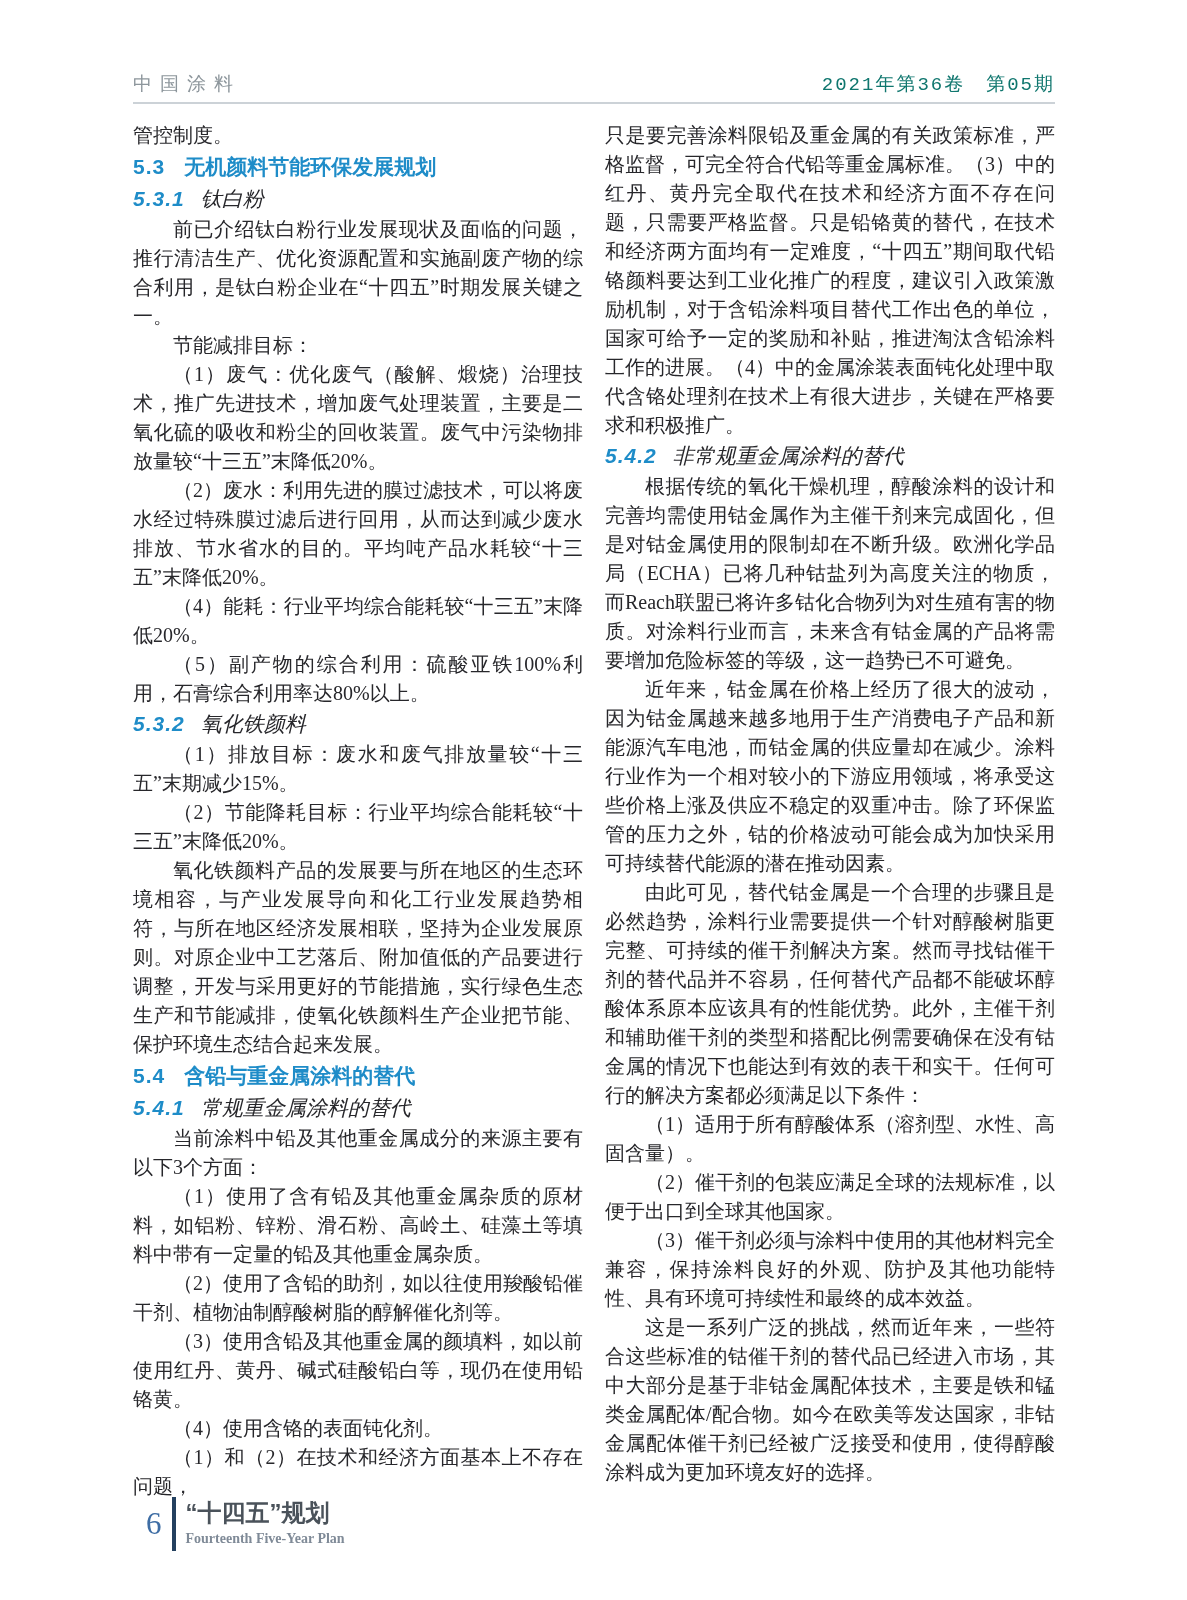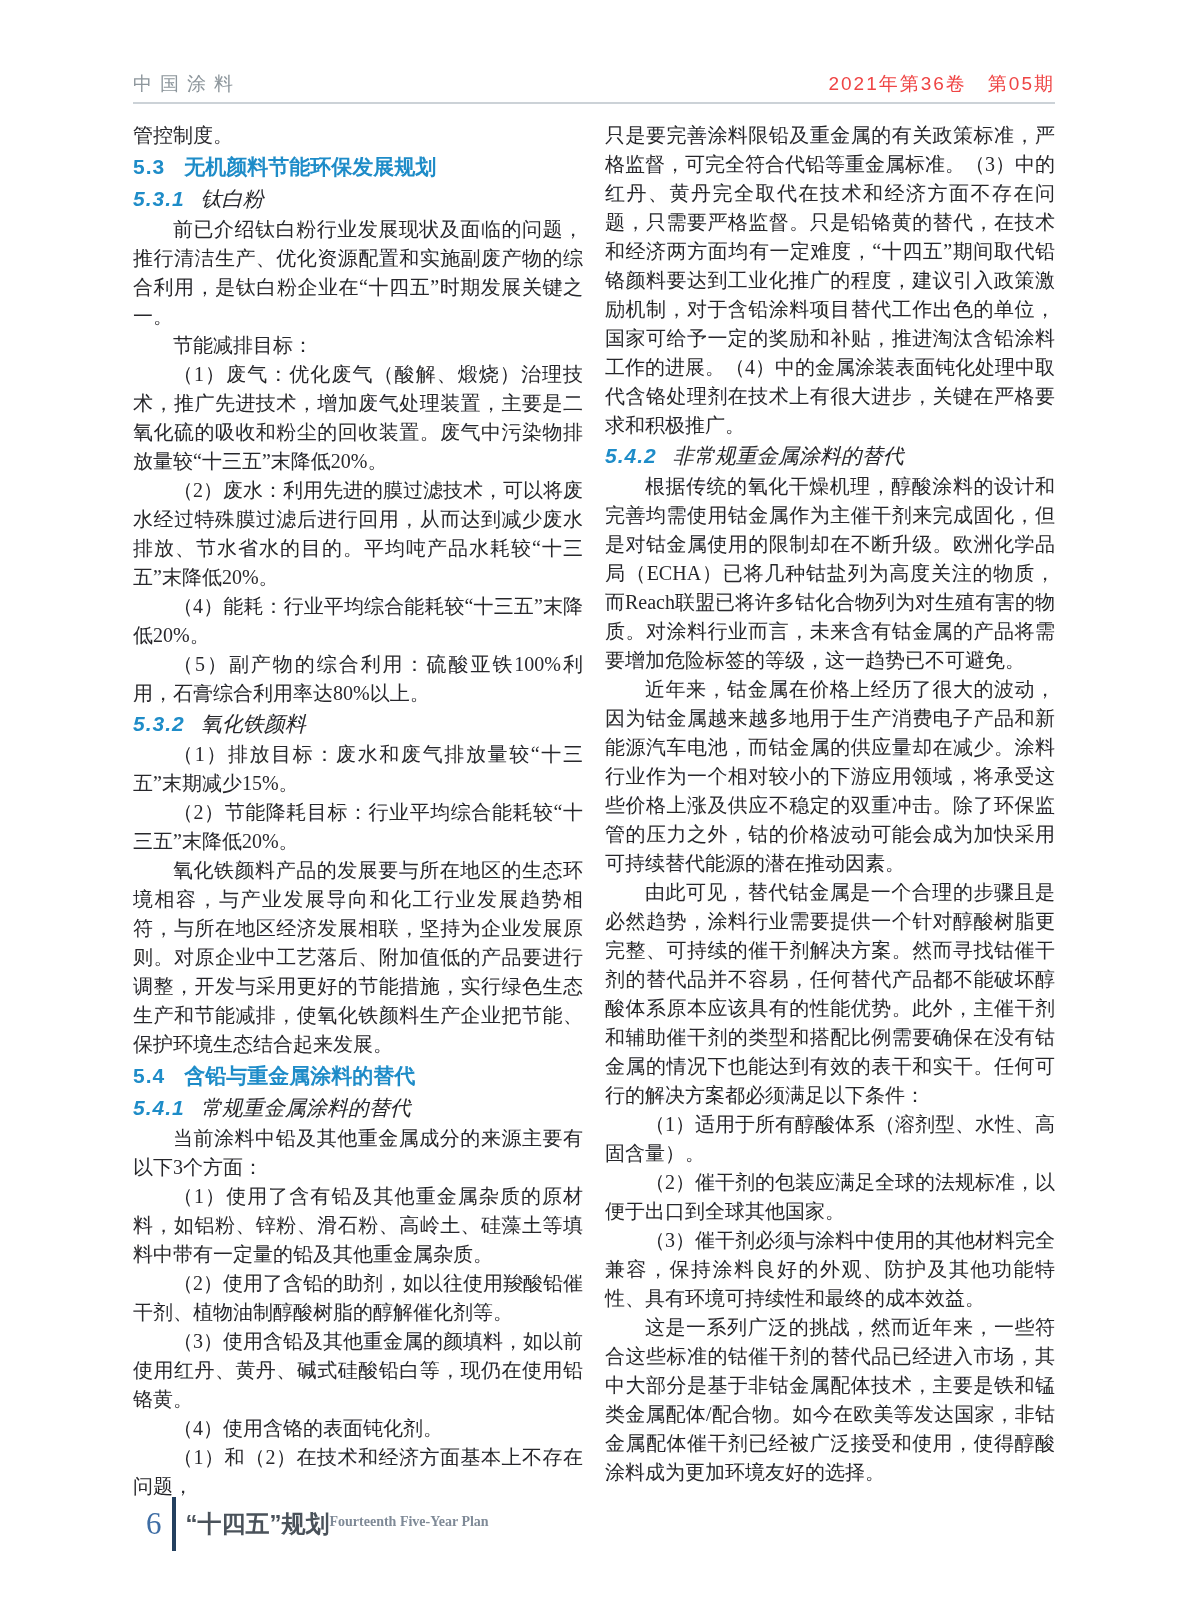--- a/index.html
+++ b/index.html
@@ -11,21 +11,21 @@
   
   .page-header{
     position:absolute;left:133px;top:68px;width:922px;height:36px;
     border-bottom:2px solid #ccd2d7;
     display:flex;justify-content:space-between;align-items:flex-end;
     padding-bottom:5px;box-sizing:border-box;
     font-family:"Liberation Sans","DejaVu Sans",sans-serif;
     font-size:19px;color:#8d969c;
   }
   .journal-name{letter-spacing:8px;text-align:center;}
-  .issue-info{letter-spacing:2px;color:#ef4444;}
+  .issue-info{letter-spacing:2px;color:#0f766e;font-family:Liberation Mono, monospace;}
   
   .content{
     position:absolute;left:133px;top:121px;width:922px;
     display:flex;gap:22px;
   }
   .col{
     width:450px;font-size:20px;line-height:29px;
     text-align:justify;text-justify:inter-ideograph;
   }
   .col p{margin:0;}
@@ -46,21 +46,21 @@
   
   .page-footer{
     position:absolute;left:146px;top:1497px;
     display:flex;align-items:center;
   }
   .page-number{
     font-family:"Liberation Serif","DejaVu Serif",serif;
     font-size:31px;color:#3e6da4;margin-right:10px;align-self:center;
   }
   .footer-bar{width:4px;height:54px;background:#24405f;margin-right:10px;}
-  .footer-text{display:flex;flex-direction:row;justify-content:center;}
+  .footer-text{display:flex;flex-direction:column;justify-content:center;}
   .plan-title{
     font-family:"Liberation Sans","DejaVu Sans",sans-serif;
     font-weight:bold;font-size:24px;color:#4a525a;line-height:28px;
   }
   .plan-subtitle{
     font-family:"Liberation Serif","DejaVu Serif",serif;
     font-weight:bold;font-size:14px;color:#7f8a97;line-height:20px;margin-top:2px;
   }
 </style>
 </head>

